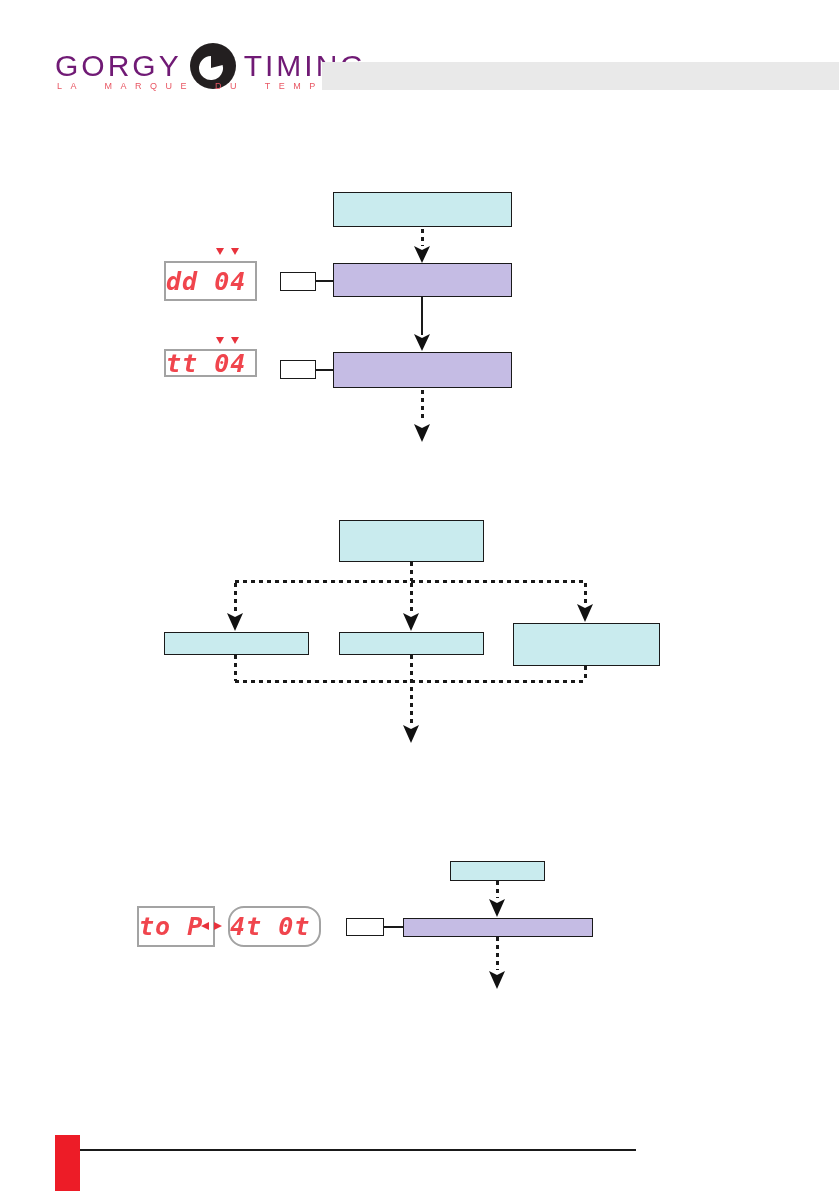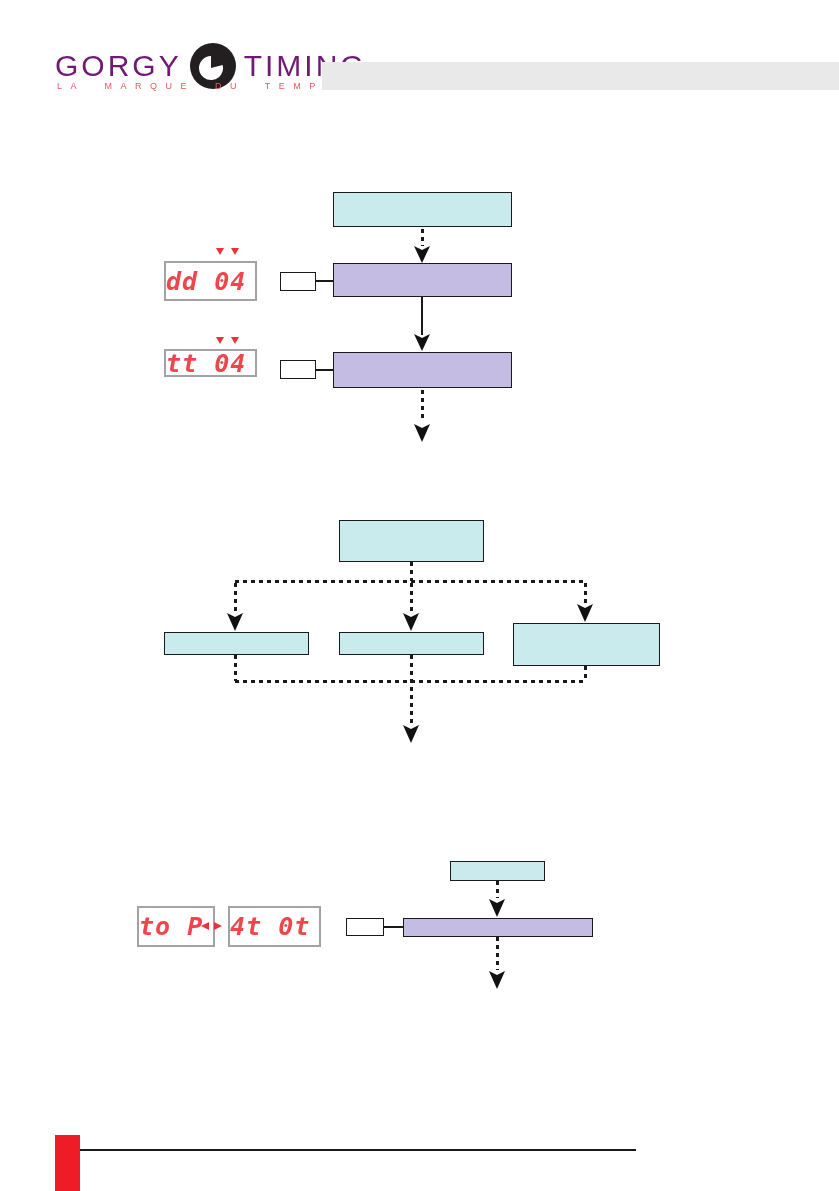--- a/index.html
+++ b/index.html
@@ -141,21 +141,21 @@
 
   <div class="abs node purple" style="left:403px;top:918px;width:190px;height:19px;"></div>
   <div class="abs solid-h" style="left:384px;top:926px;width:19px;"></div>
   <div class="abs connbox" style="left:346px;top:918px;width:38px;height:18px;"></div>
 
   <div class="abs led" style="left:97px;top:906px;width:78px;height:41px;margin-left:40px;">
     <span class="led-text">to P</span>
   </div>
   <div class="abs tri-left" style="left:201px;top:922px;"></div>
   <div class="abs tri-right" style="left:214px;top:922px;"></div>
-  <div class="abs led" style="left:228px;top:906px;width:93px;height:41px;">
+  <div class="abs led" style="left:228px;top:906px;width:93px;height:41px;border-radius:16px;">
     <span class="led-text">4t 0t</span>
   </div>
 
   <div class="abs dash-v" style="left:496px;top:937px;height:33px;"></div>
   <svg class="abs dart" style="left:489px;top:971px;" width="16" height="18" viewBox="0 0 16 18">
     <polygon points="0,0 8,4 16,0 8,18" fill="#111111"></polygon>
   </svg>
 
   <div class="abs footer-red" style="left:55px;top:1135px;width:25px;height:56px;"></div>
   <div class="abs footer-line" style="left:80px;top:1149px;width:556px;"></div>

